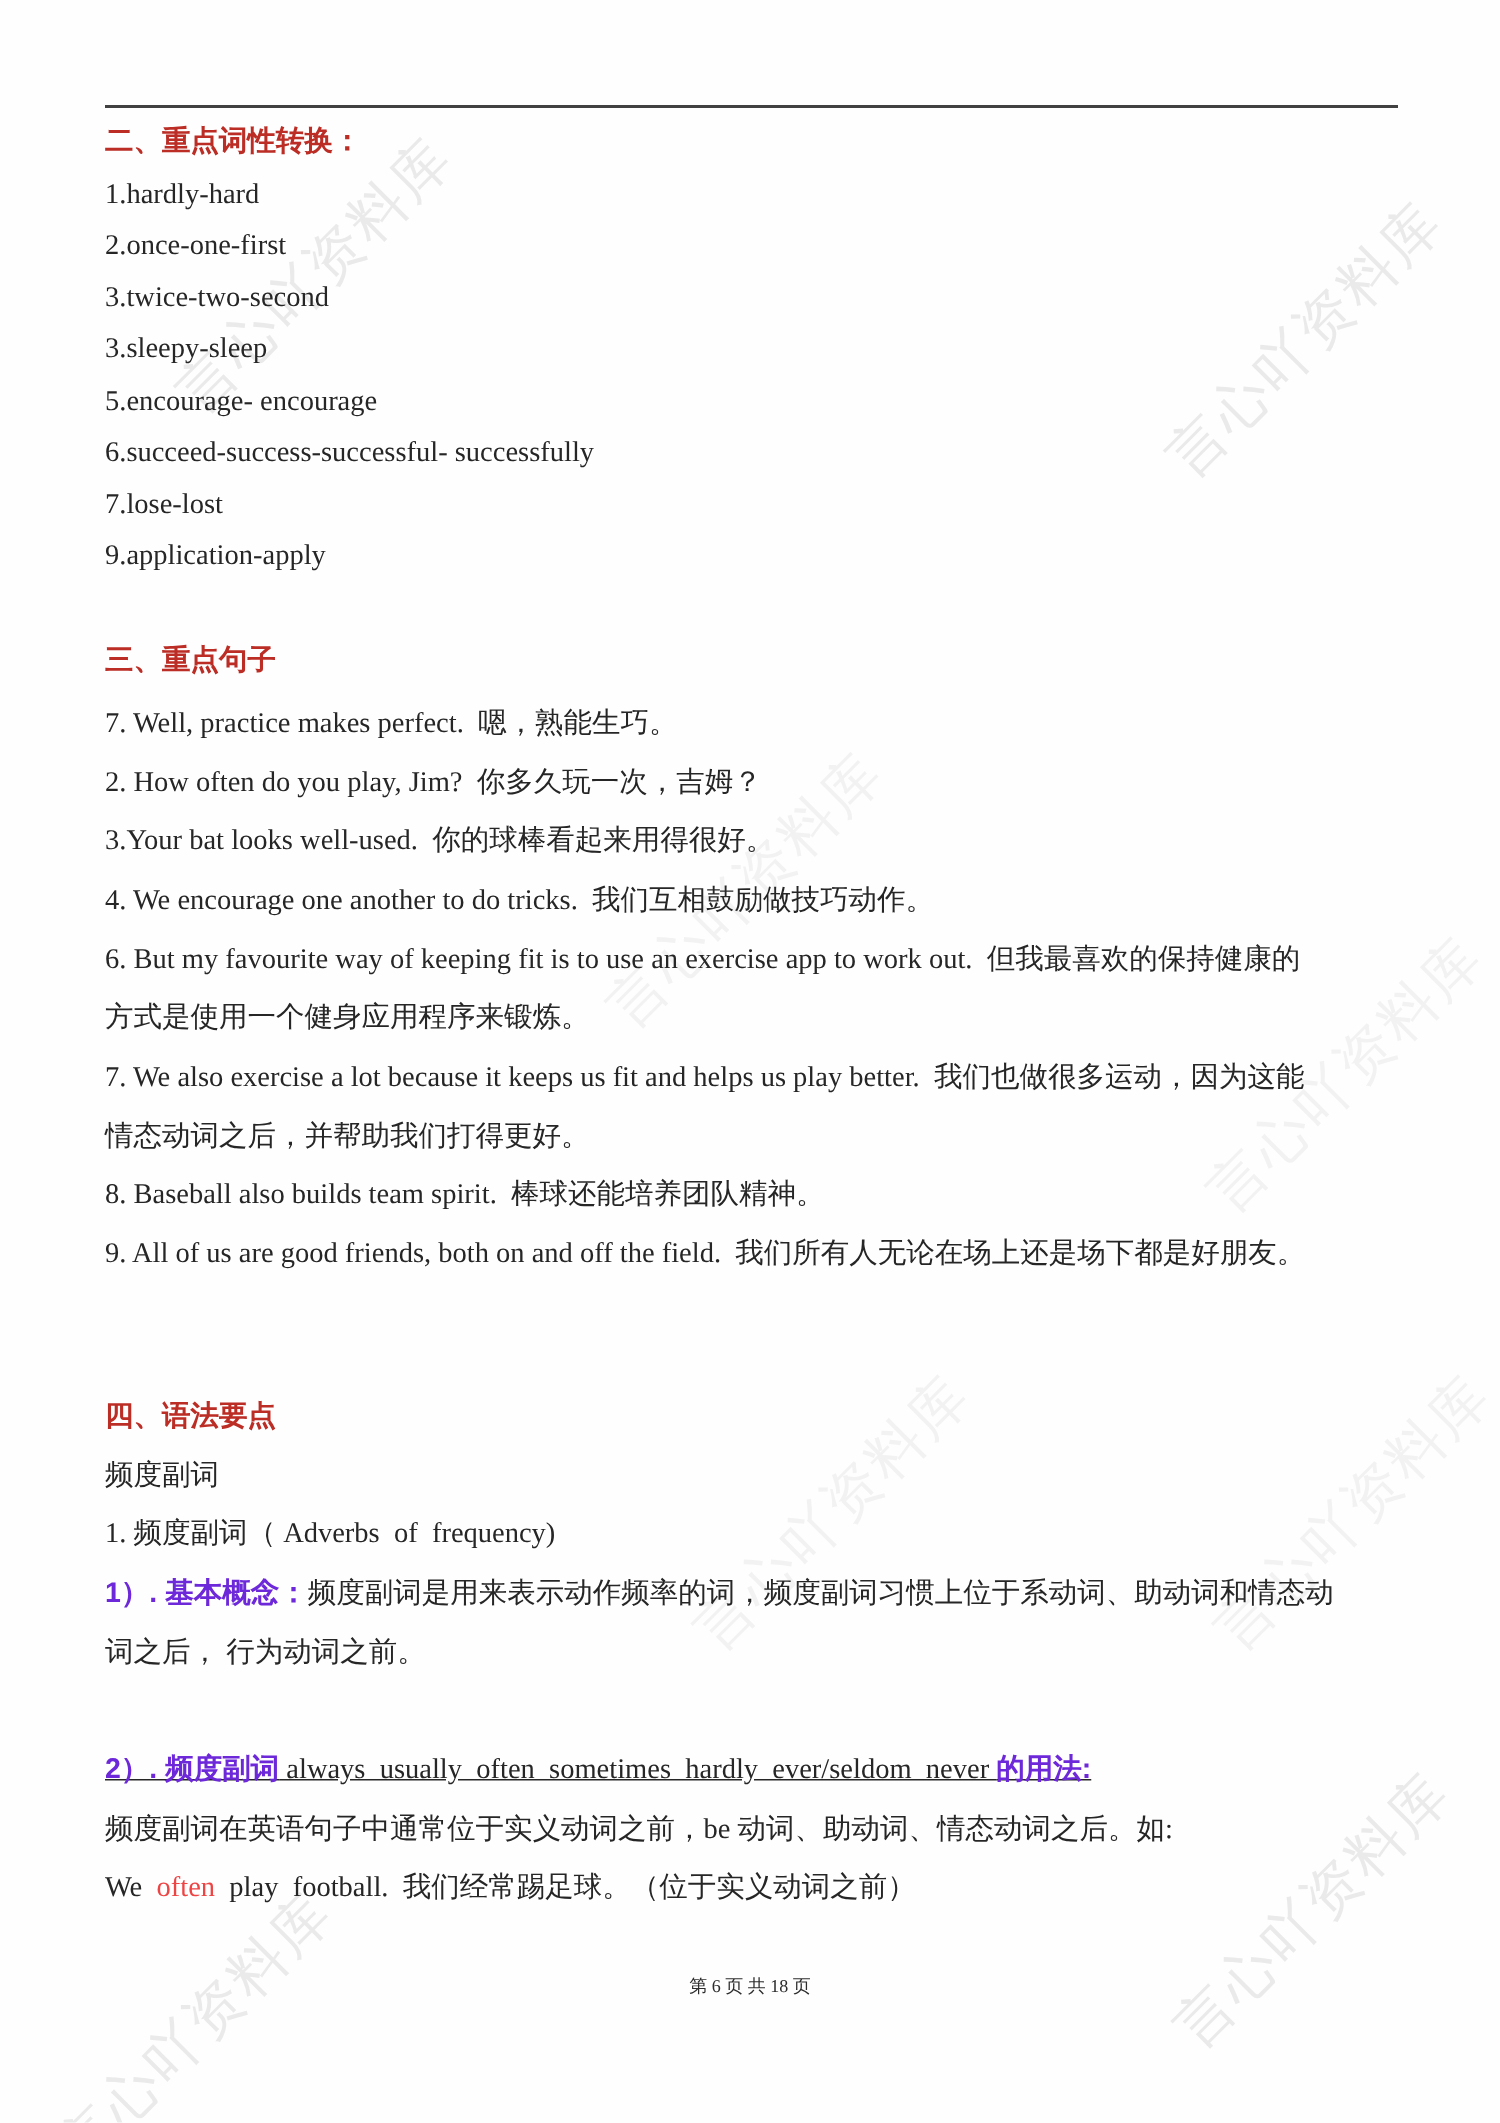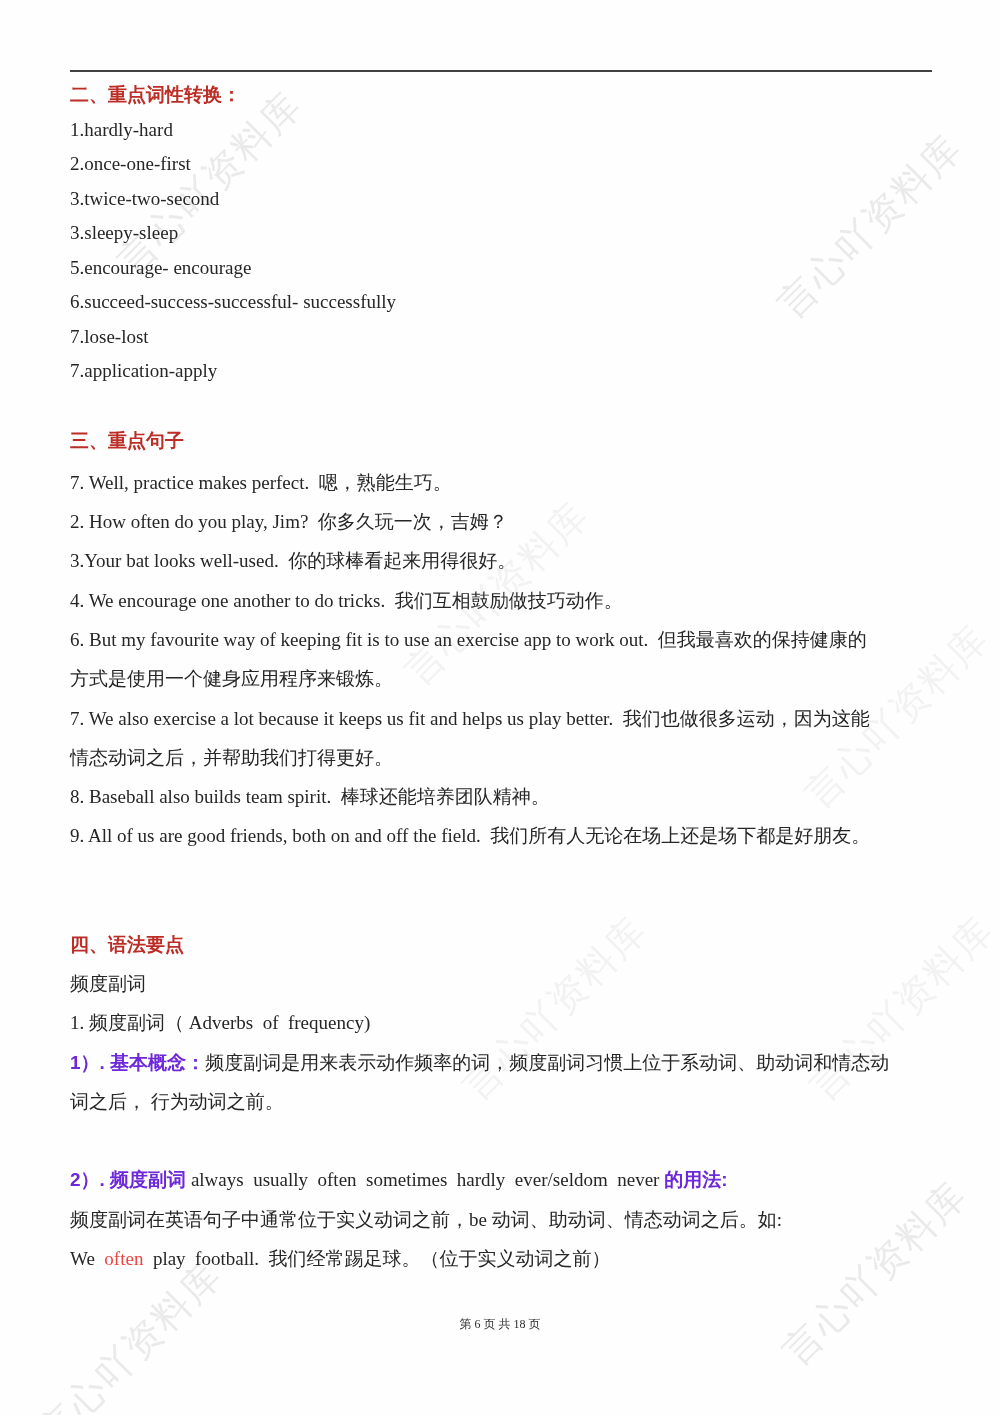--- a/index.html
+++ b/index.html
@@ -51,21 +51,21 @@
     white-space:pre;
     margin:0;
   }
   .s2line { height:34.5px; line-height:34.5px; }
   .s2line.heading { height:34.5px; line-height:34.5px; margin-top:6px; }
   .s3line, .s4line { height:39.3px; line-height:39.3px; }
   .s3line.heading, .s4line.heading { height:39.3px; line-height:39.3px; }
   .s3line.heading { margin-top:32px; }
   .s3first { margin-top:3px; }
   .s4line.heading { margin-top:69px; }
-  .gap-above { margin-top:39px; }
+  .gap-above { margin-top:39px;text-decoration:underline; }
   .red-inline {
     color:#6d28d9;
     font-weight:bold;
     font-family:"Liberation Sans","DejaVu Sans",sans-serif;
   }
   .red-serif {
     color:#ef4444;
     font-weight:normal;
   }
   .footer {
@@ -97,21 +97,21 @@
     <div class="topline"></div>
 
     <p class="s2line heading">二、重点词性转换：</p>
     <p class="s2line">1.hardly-hard</p>
     <p class="s2line">2.once-one-first</p>
     <p class="s2line">3.twice-two-second</p>
     <p class="s2line">3.sleepy-sleep</p>
     <p class="s2line">5.encourage- encourage</p>
     <p class="s2line">6.succeed-success-successful- successfully</p>
     <p class="s2line">7.lose-lost</p>
-    <p class="s2line">7.application-apply</p>
+    <p class="s2line">9.application-apply</p>
 
     <p class="s3line heading">三、重点句子</p>
     <p class="s3line s3first">7. Well, practice makes perfect.  嗯，熟能生巧。</p>
     <p class="s3line">2. How often do you play, Jim?  你多久玩一次，吉姆？</p>
     <p class="s3line">3.Your bat looks well-used.  你的球棒看起来用得很好。</p>
     <p class="s3line">4. We encourage one another to do tricks.  我们互相鼓励做技巧动作。</p>
     <p class="s3line">6. But my favourite way of keeping fit is to use an exercise app to work out.  但我最喜欢的保持健康的</p>
     <p class="s3line">方式是使用一个健身应用程序来锻炼。</p>
     <p class="s3line">7. We also exercise a lot because it keeps us fit and helps us play better.  我们也做很多运动，因为这能</p>
     <p class="s3line">情态动词之后，并帮助我们打得更好。</p>

